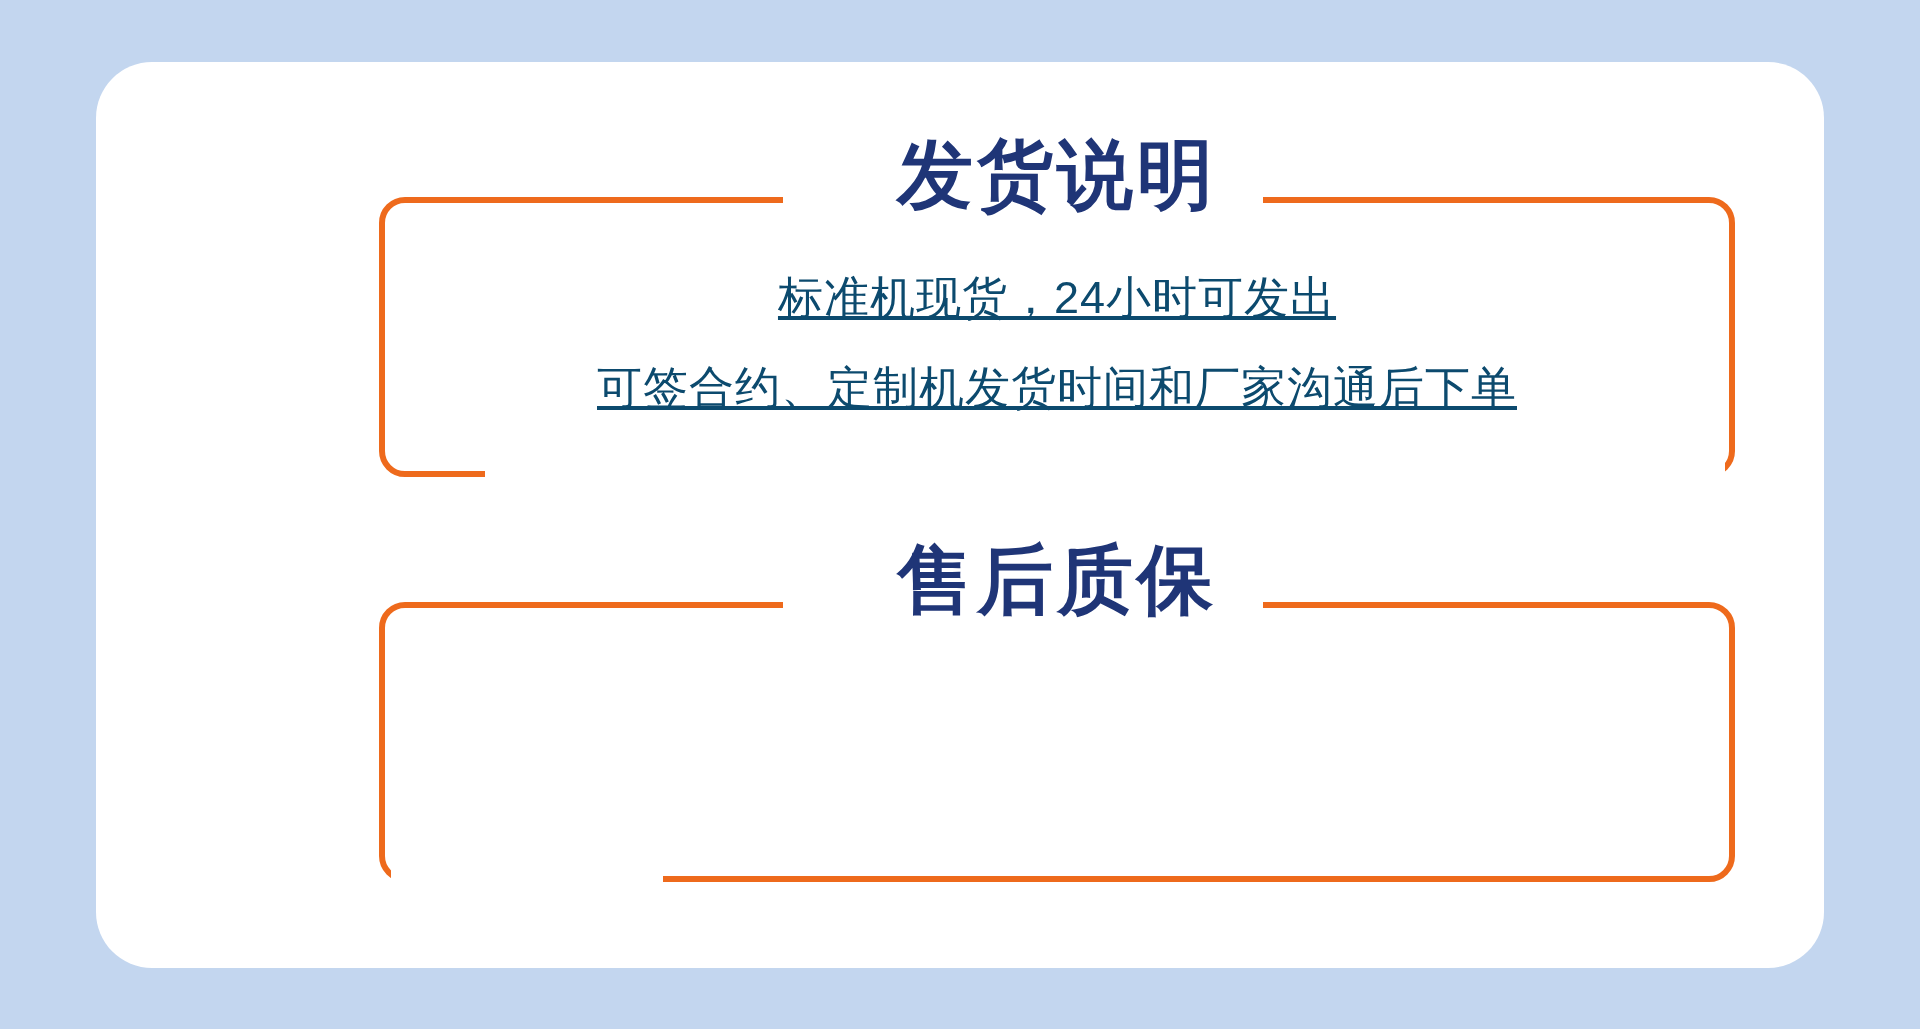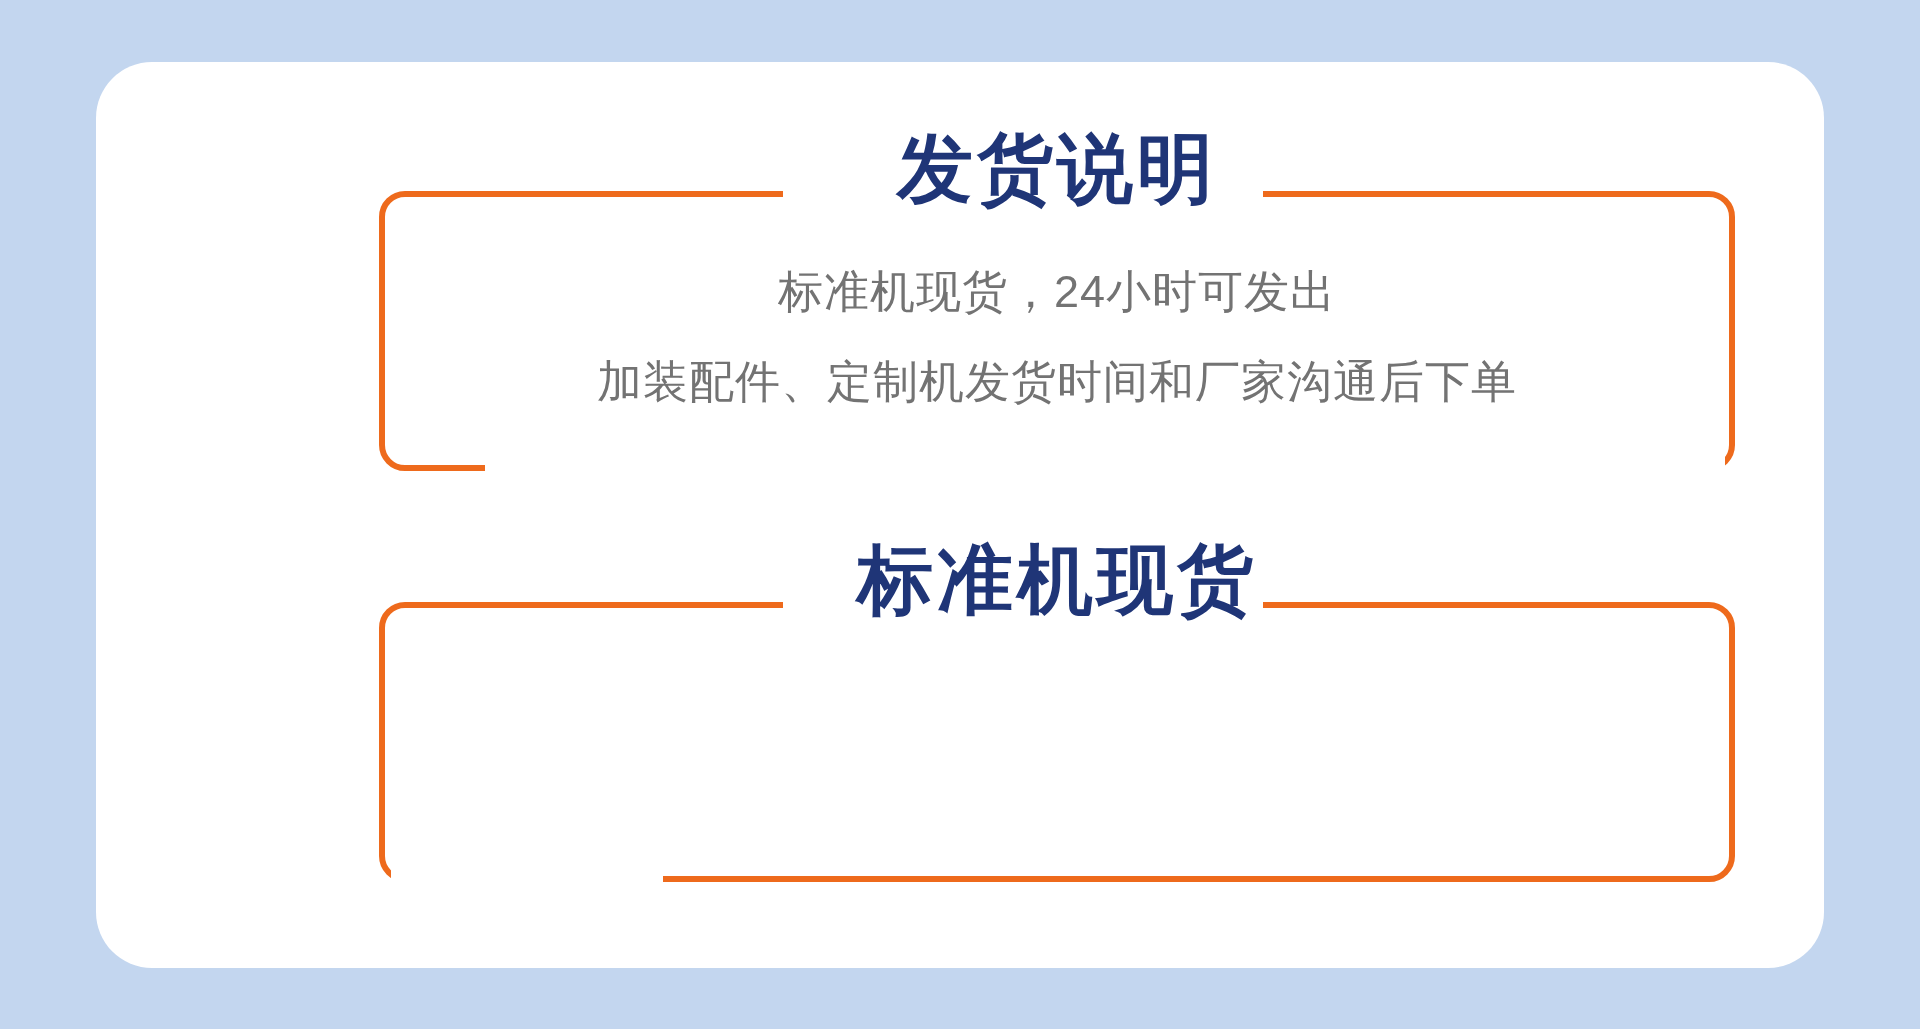--- a/index.html
+++ b/index.html
@@ -31,21 +31,21 @@
     background: #ffffff;
     border-radius: 56px;
   }
 
   
   .panel {
     position: absolute;
     left: 283px;
     width: 1356px;
   }
-  #panel-shipping { top: 129px; height: 280px; }
+  #panel-shipping { top: 135px; height: 280px; }
   #panel-warranty { top: 540px; height: 280px; }
 
   
   .frame {
     position: absolute;
     left: 0;
     top: 0;
     width: 100%;
     height: 100%;
     box-sizing: border-box;
@@ -92,54 +92,55 @@
   .panel-body {
     position: absolute;
     left: 0;
     width: 100%;
     top: 78px;
     text-align: center;
   }
   .body-line {
     font-size: 45px;
     font-weight: 500;
-    color: #737373;
+    color: #0c4a6e;
     line-height: 1;
     letter-spacing: 1px;
     white-space: nowrap;
+    text-decoration: underline;
   }
   .body-line + .body-line { margin-top: 45px; }
 </style>
 </head>
 <body>
 
 <div id="page">
 
   <div id="card">
 
     <div class="panel" id="panel-shipping">
 
       <div class="frame"></div>
       <div class="frame-gap-top"></div>
       <div class="frame-gap-bottom"></div>
 
       <div class="panel-title">发货说明</div>
 
       <div class="panel-body">
         <div class="body-line">标准机现货，24小时可发出</div>
-        <div class="body-line">加装配件、定制机发货时间和厂家沟通后下单</div>
+        <div class="body-line">可签合约、定制机发货时间和厂家沟通后下单</div>
       </div>
 
     </div>
 
     <div class="panel" id="panel-warranty">
 
       <div class="frame"></div>
       <div class="frame-gap-top"></div>
       <div class="frame-gap-bottom"></div>
 
-      <div class="panel-title">标准机现货</div>
+      <div class="panel-title">售后质保</div>
 
 
     </div>
 
   </div>
 </div>
 
 </body></html>

